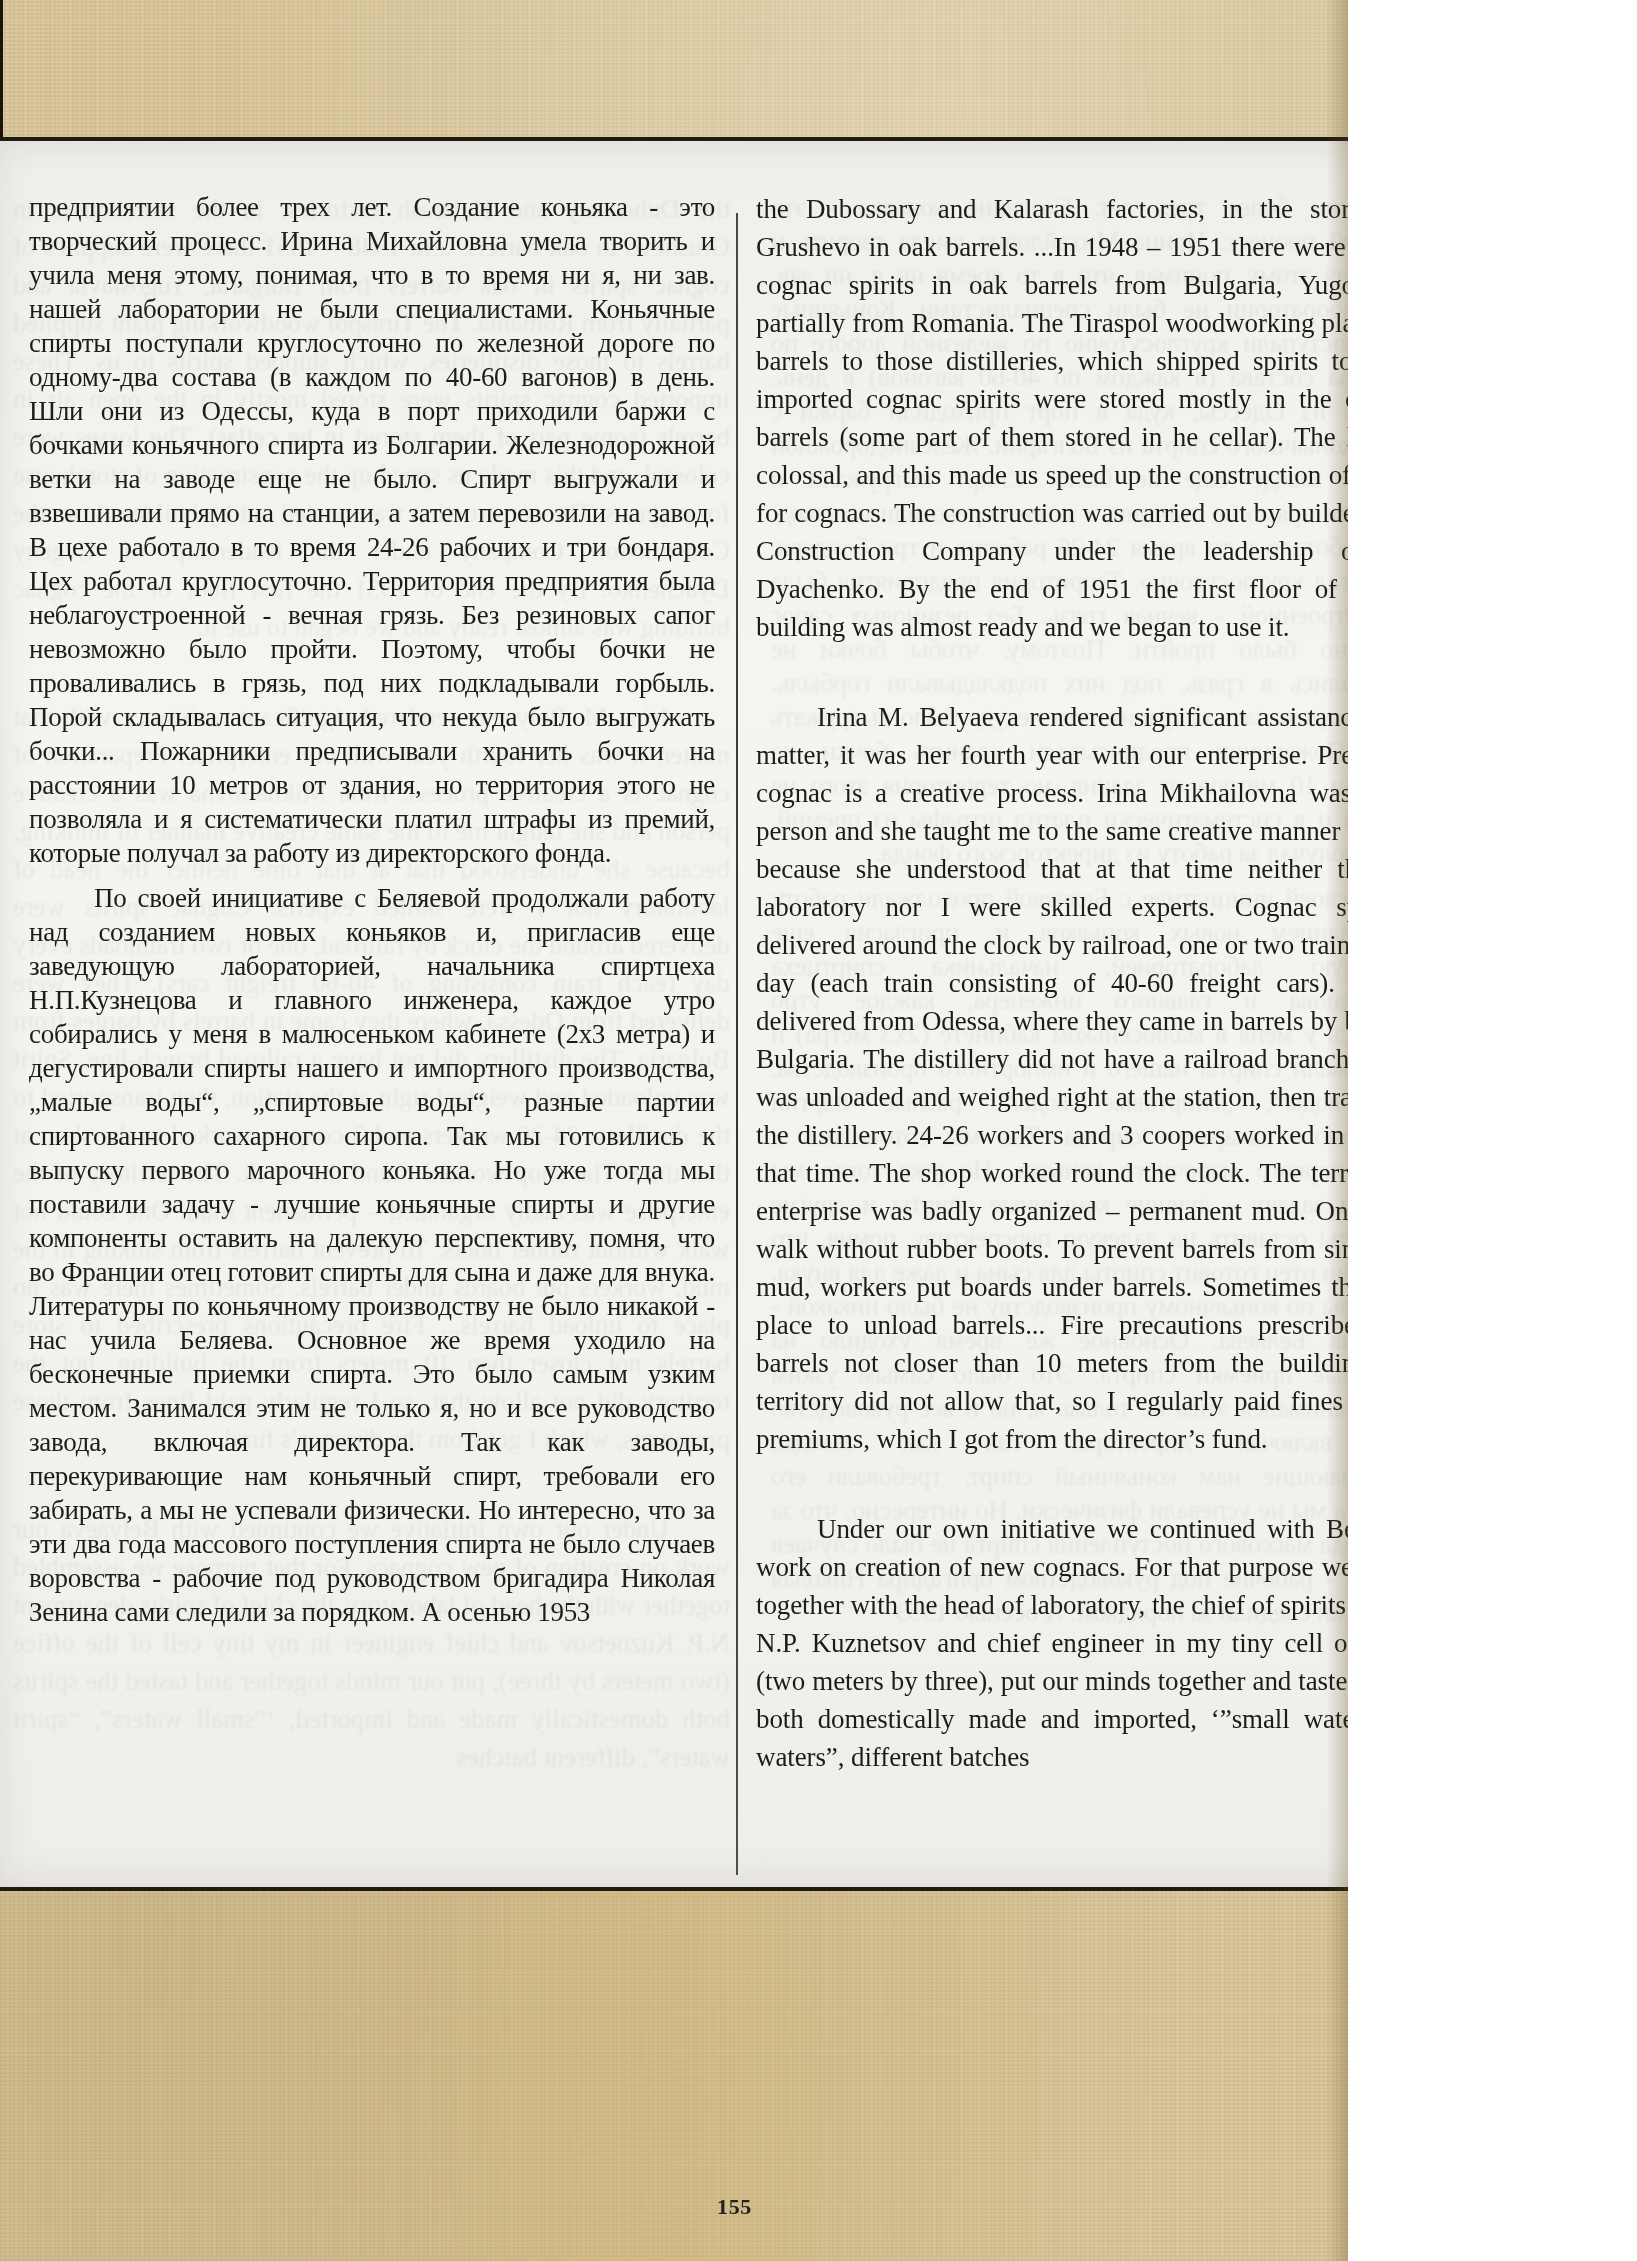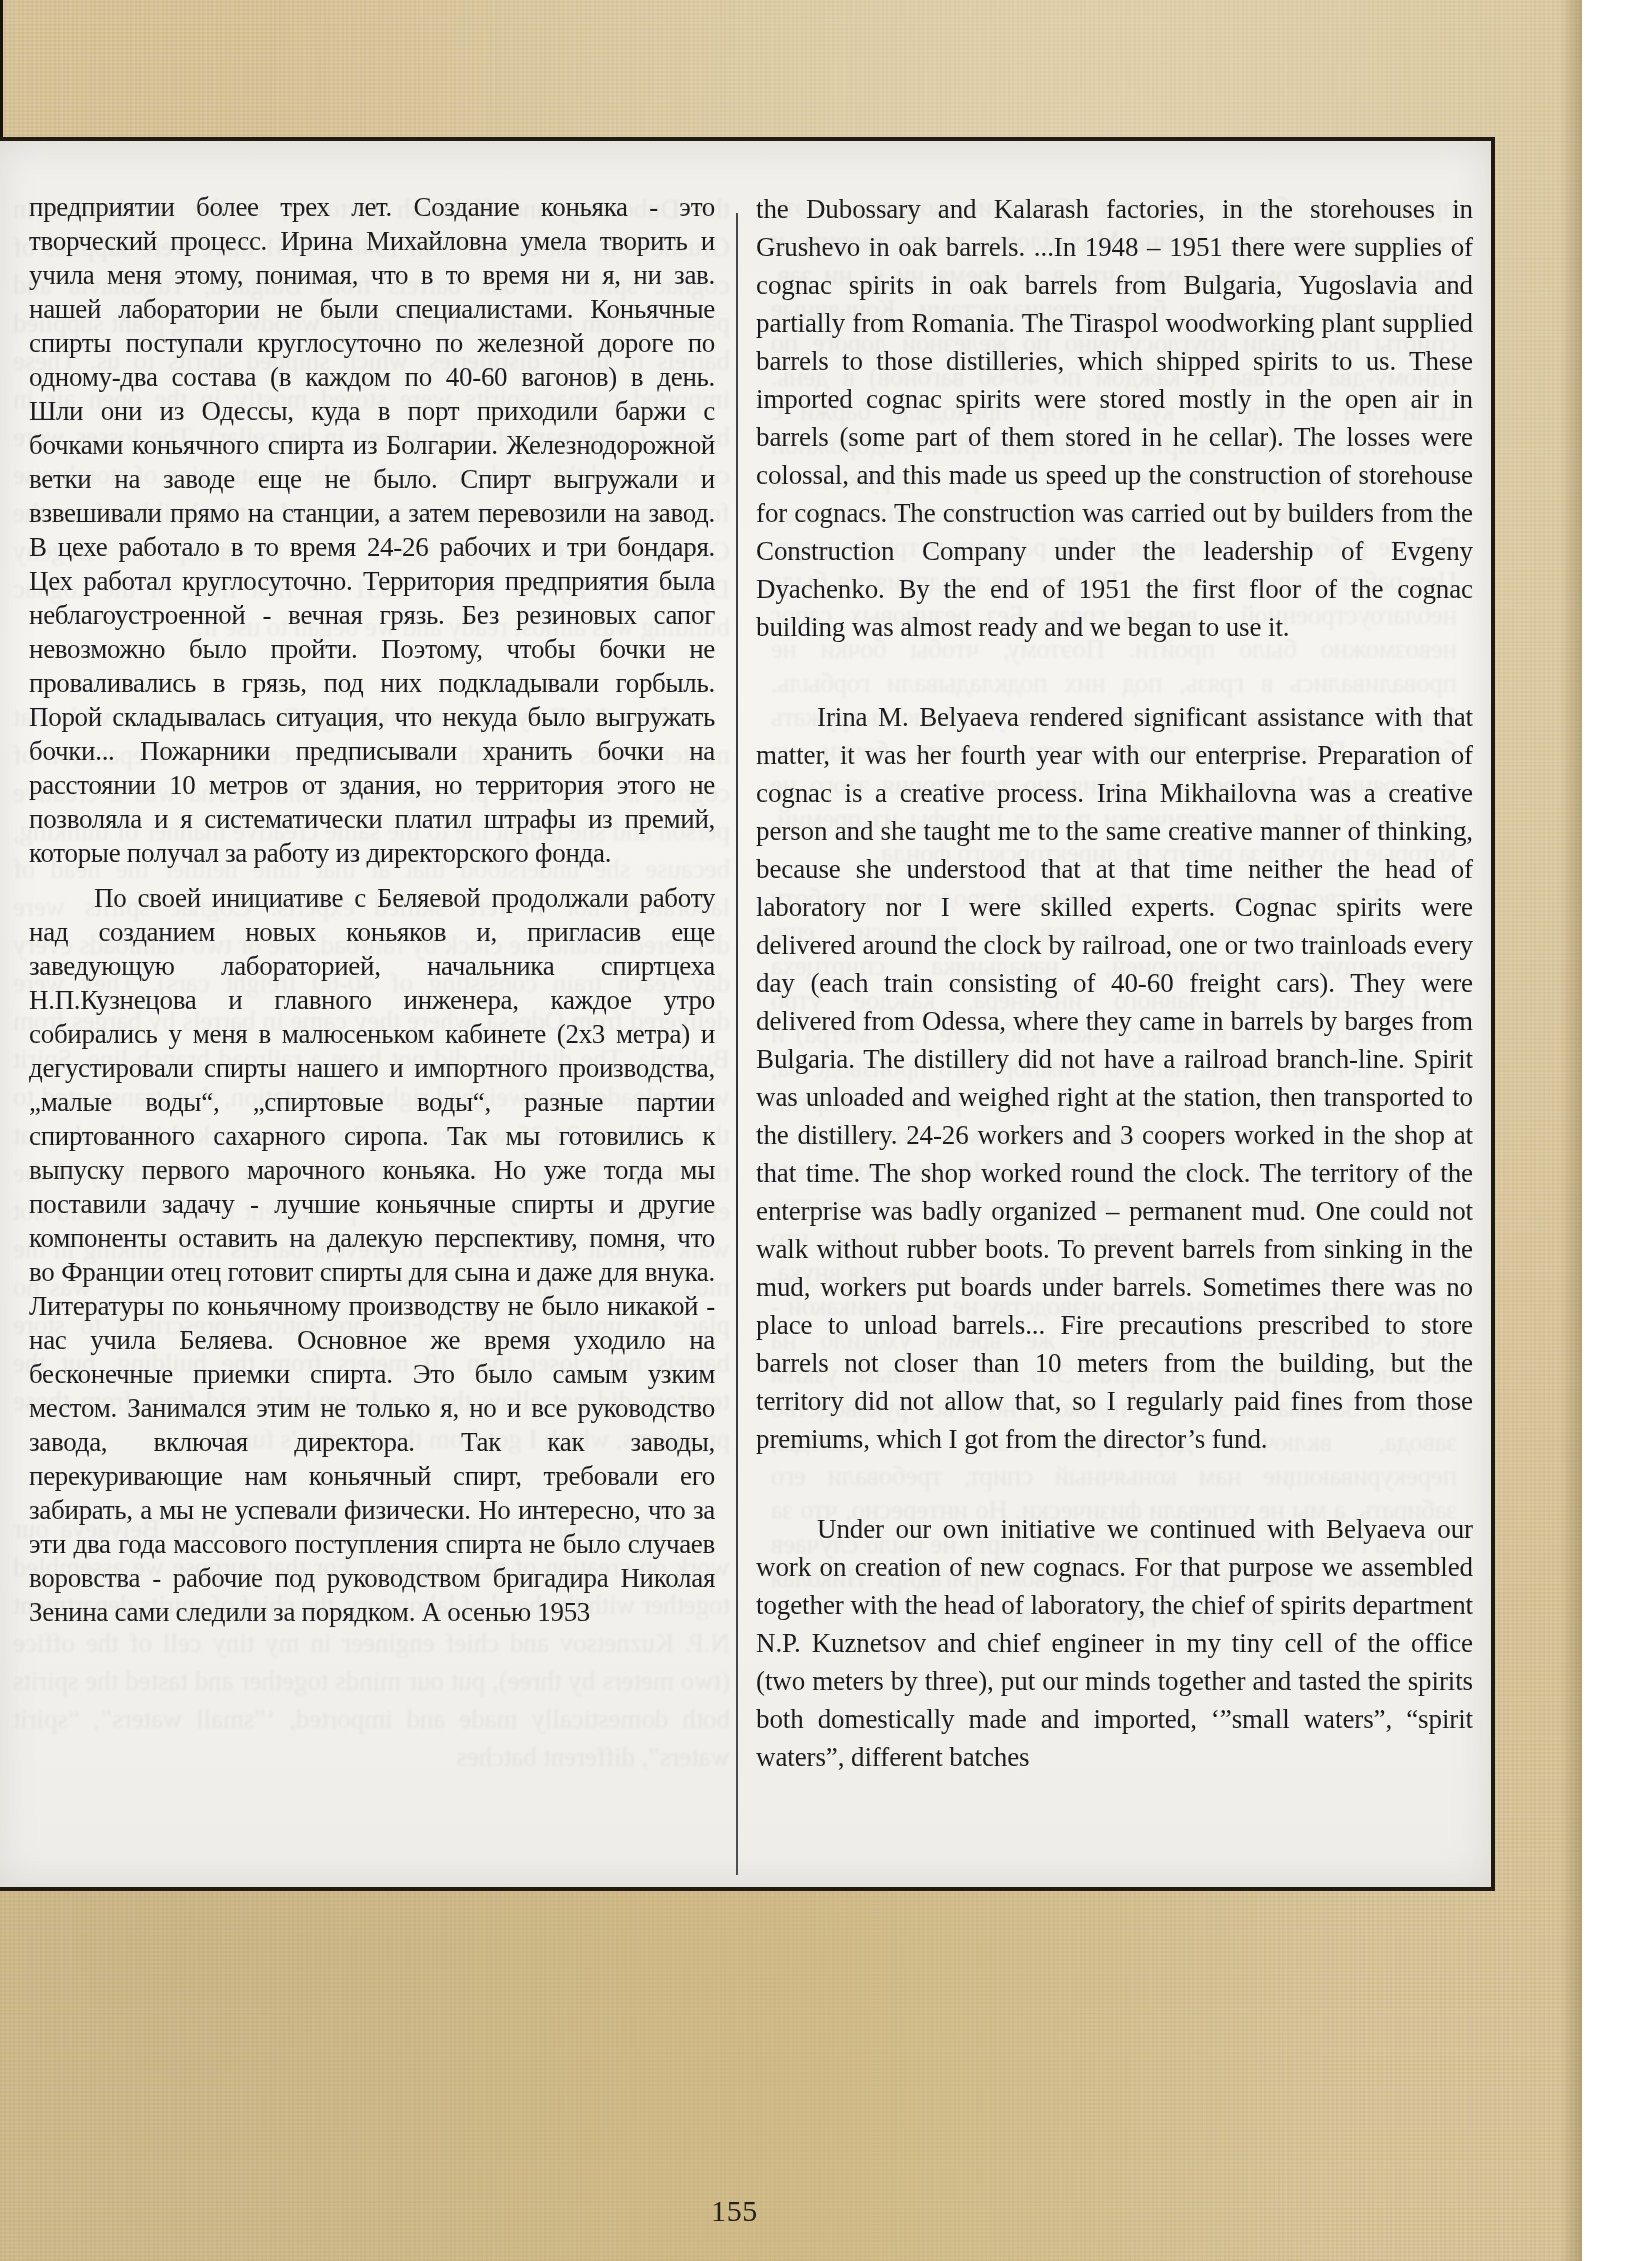--- a/index.html
+++ b/index.html
@@ -1,18 +1,18 @@
 <!DOCTYPE html>
 <html style="font-size:10.3px"><head>
 <meta charset="utf-8">
 <style>
   html,body { margin:0; padding:0; }
   #canvas {
     position:relative;
-    width:1582px; height:2261px;
+    width:1348px; height:2261px;
     overflow:hidden;
     background-color:#d6c397;
     background-image:
       radial-gradient(ellipse at 70% 12%, rgba(255,250,235,.28), transparent 55%),
       radial-gradient(ellipse at 12% 85%, rgba(158,128,66,.20), transparent 60%),
       radial-gradient(ellipse at 50% 99%, rgba(210,185,120,.35), transparent 50%),
       repeating-linear-gradient(0deg, rgba(150,120,60,.055) 0 1.9px, rgba(255,255,255,.05) 1.9px 3.9px),
       repeating-linear-gradient(90deg, rgba(150,120,60,.05) 0 1.9px, rgba(255,255,255,.04) 1.9px 4.5px);
     font-family:"Liberation Serif","DejaVu Serif",serif;
   }
@@ -55,21 +55,21 @@
   
   .ghost {
     position:absolute; inset:0;
     transform:scaleX(-1);
     opacity:.055;
     filter:blur(1.3px);
     pointer-events:none;
   }
   .page-number {
     position:absolute; left:702px; top:2194px; width:65px;
-    font-size:30px; font-weight:normal; color:#23211d;
+    font-size:22px; font-weight:bold; color:#23211d;
     text-align:center; letter-spacing:0.6px;
   }
 </style>
 </head>
 <body>
 
 <div id="canvas">
 
   <div class="edge-artifact"></div>
 

